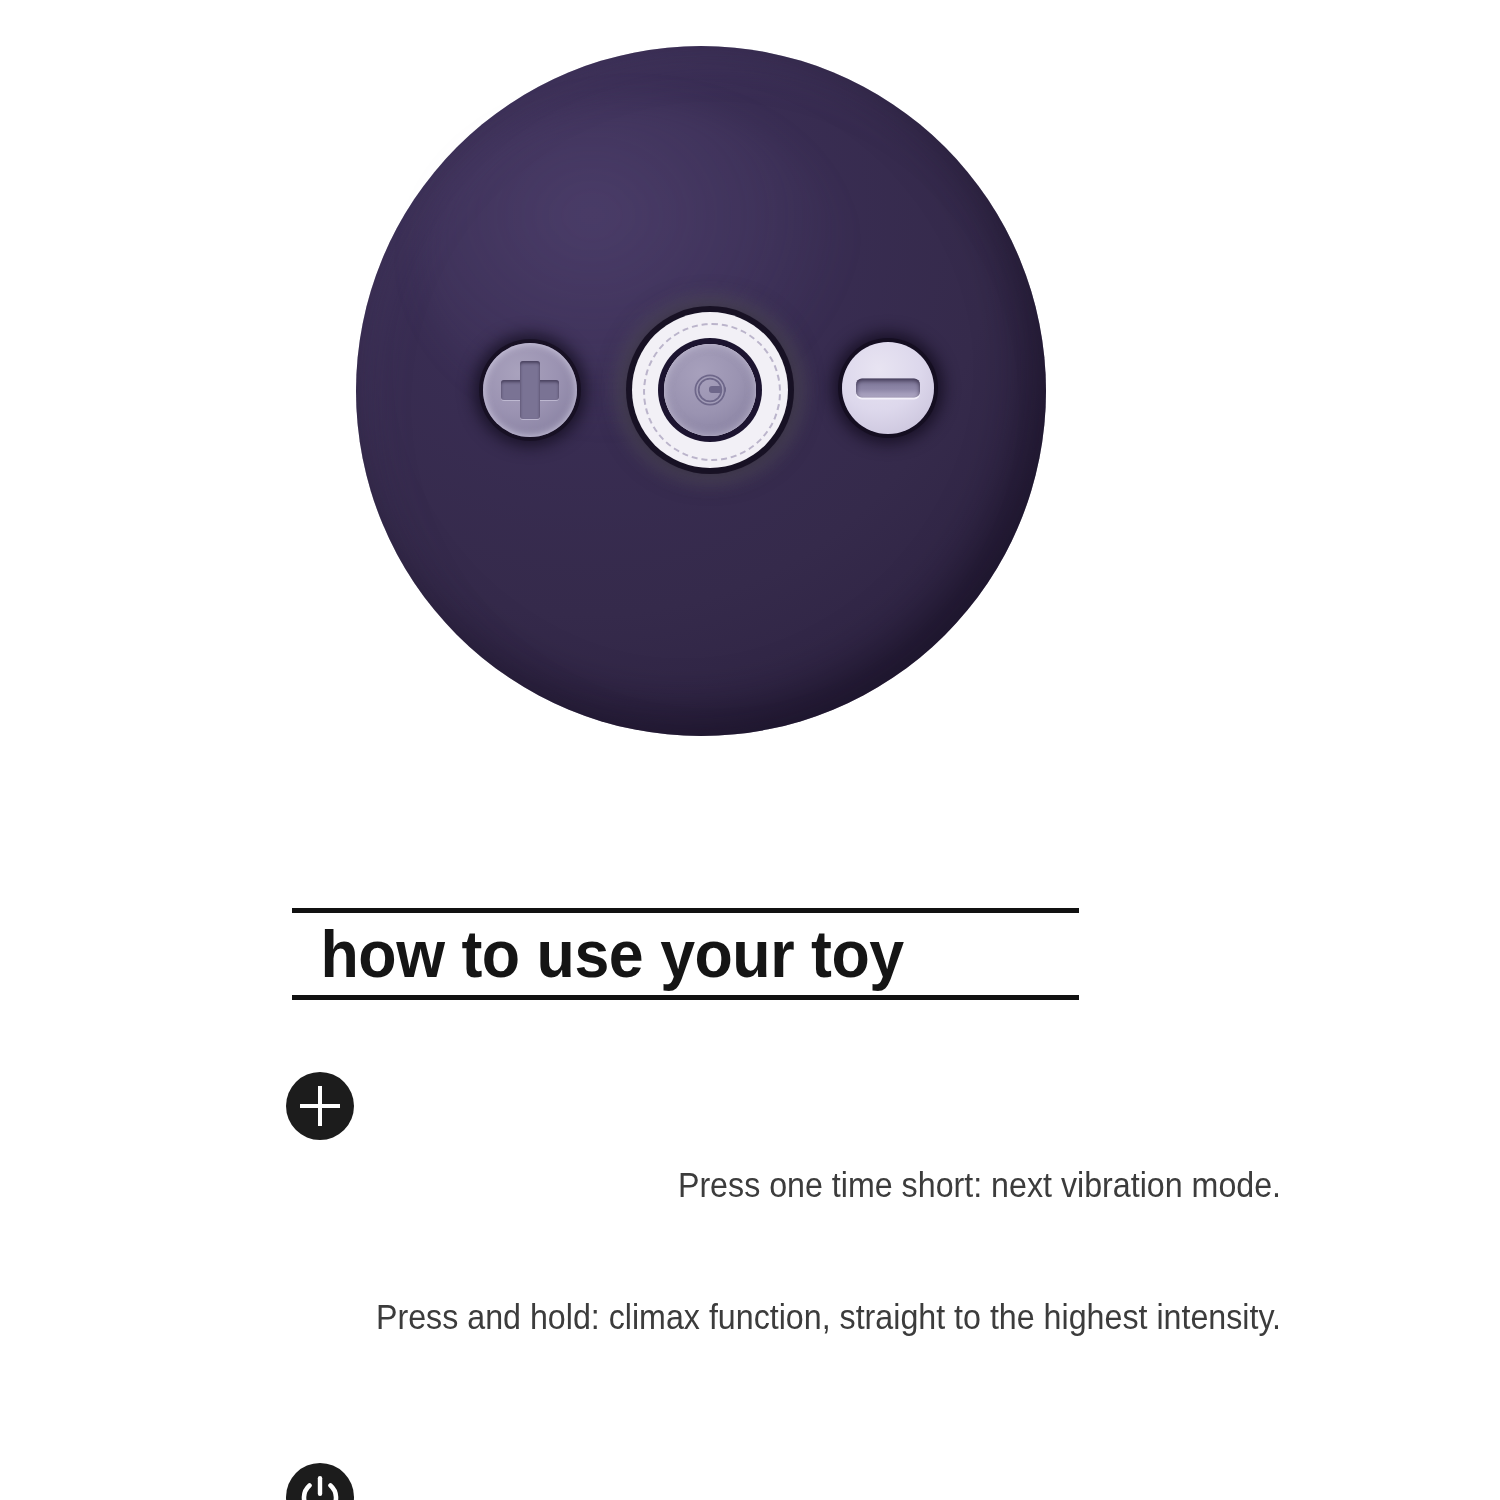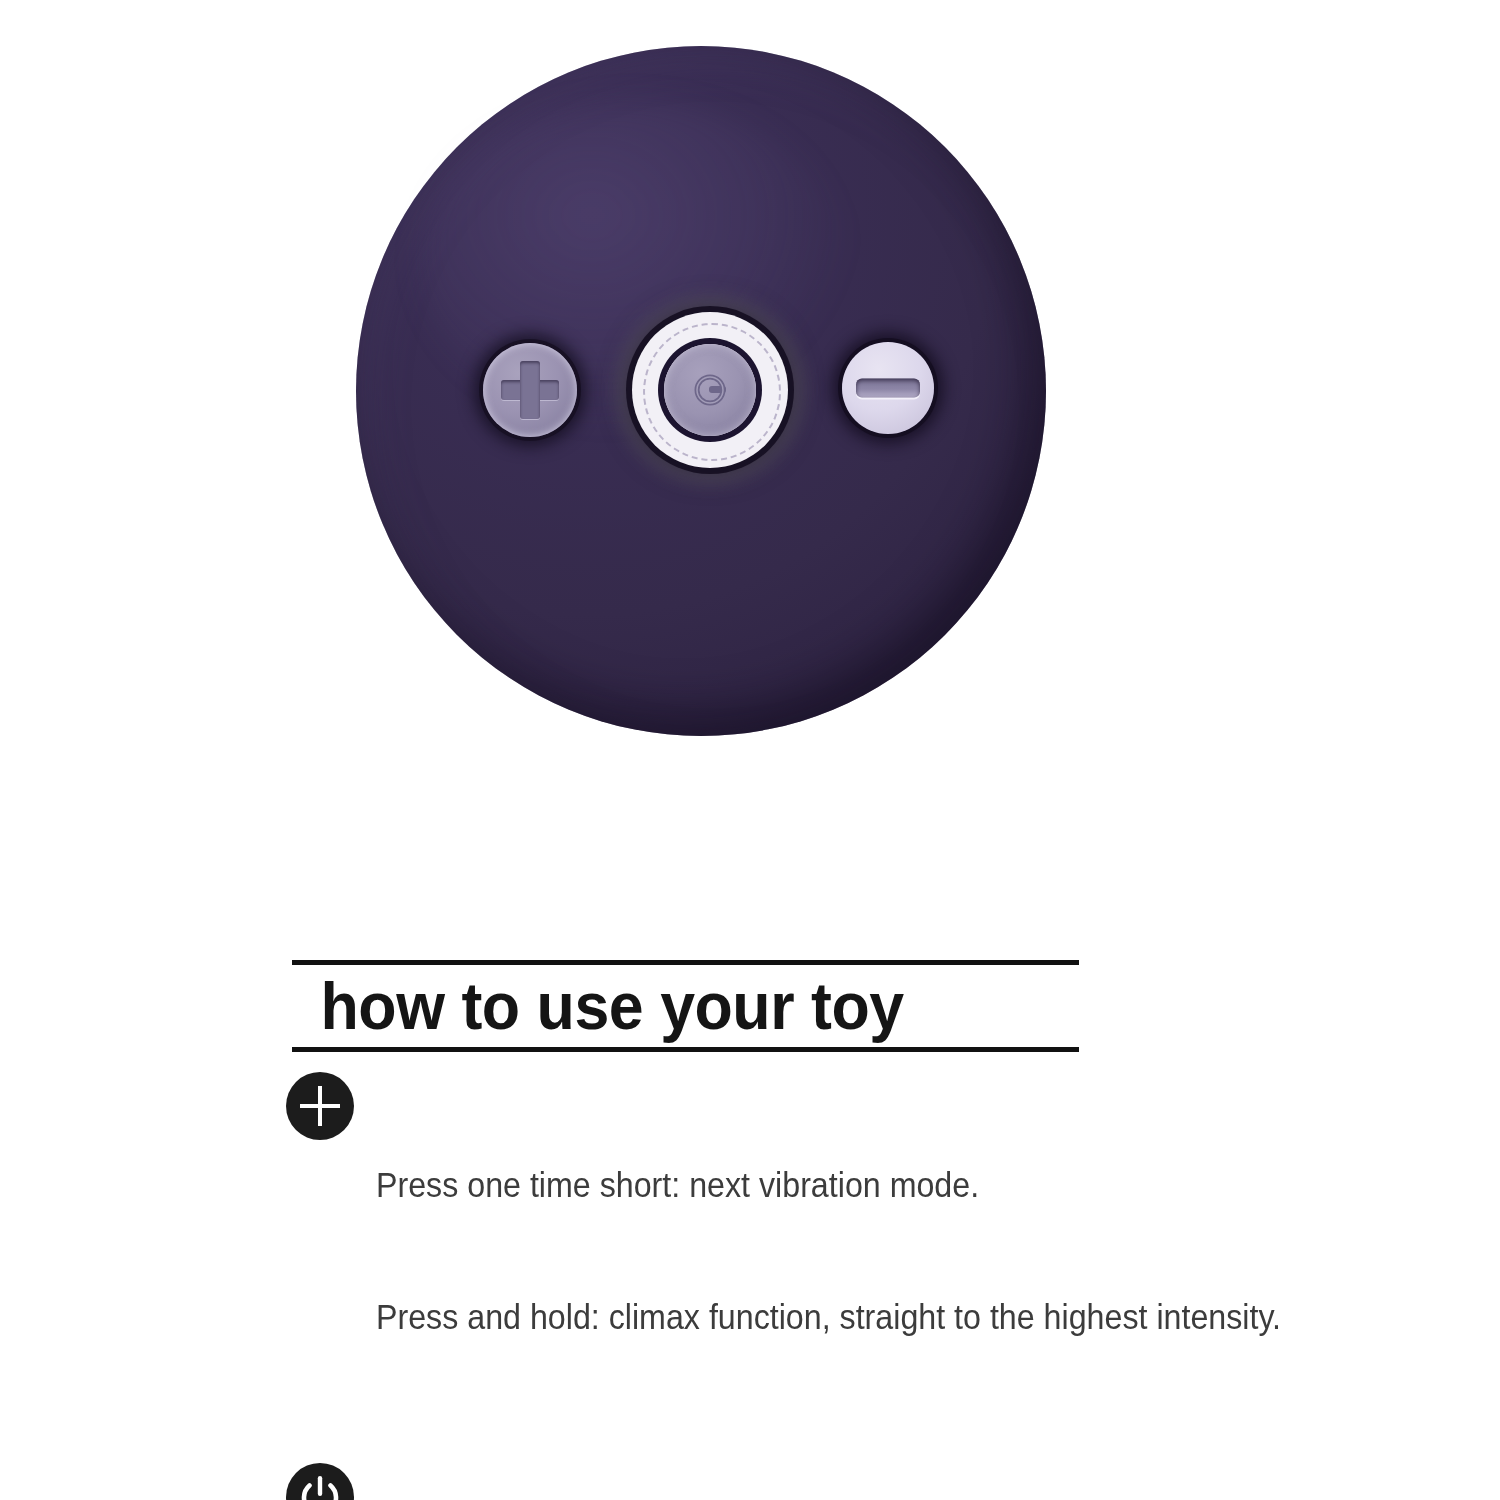--- a/index.html
+++ b/index.html
@@ -145,21 +145,21 @@
     height: 19px;
     border-radius: 6px;
     background: linear-gradient(180deg, #7d7697 0%, #8c85a6 55%, #b5aeca 100%);
     box-shadow: inset 0 2px 4px rgba(36,28,54,0.75), 0 2px 0 rgba(245,243,252,0.9);
   }
 
   
   #title-block {
     position: absolute;
     left: 292px;
-    top: 960px;
+    top: 908px;
     width: 787px;
   }
   .rule {
     width: 100%;
     height: 5px;
     background: #111111;
   }
   #page-title {
     font-family: "Liberation Sans Narrow", "Liberation Sans", sans-serif;
     font-weight: bold;
@@ -176,20 +176,21 @@
   
   #instructions {
     position: absolute;
     left: 286px;
     top: 1062px;
     width: 1180px;
   }
   .instruction-row {
     display: flex;
     align-items: flex-start;
+    text-align: right;
   }
   #row-plus  { margin-top: 10px; }
   #row-power { margin-top: 36px; }
 
   .bullet-icon {
     flex: 0 0 auto;
     width: 68px;
     height: 68px;
     border-radius: 50%;
     background: #1c1c1c;

